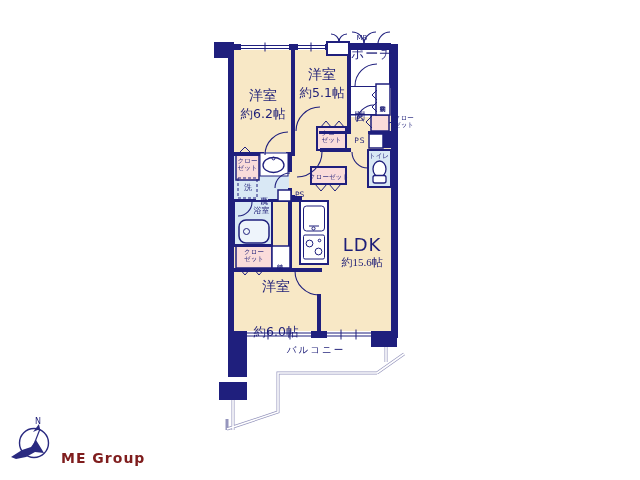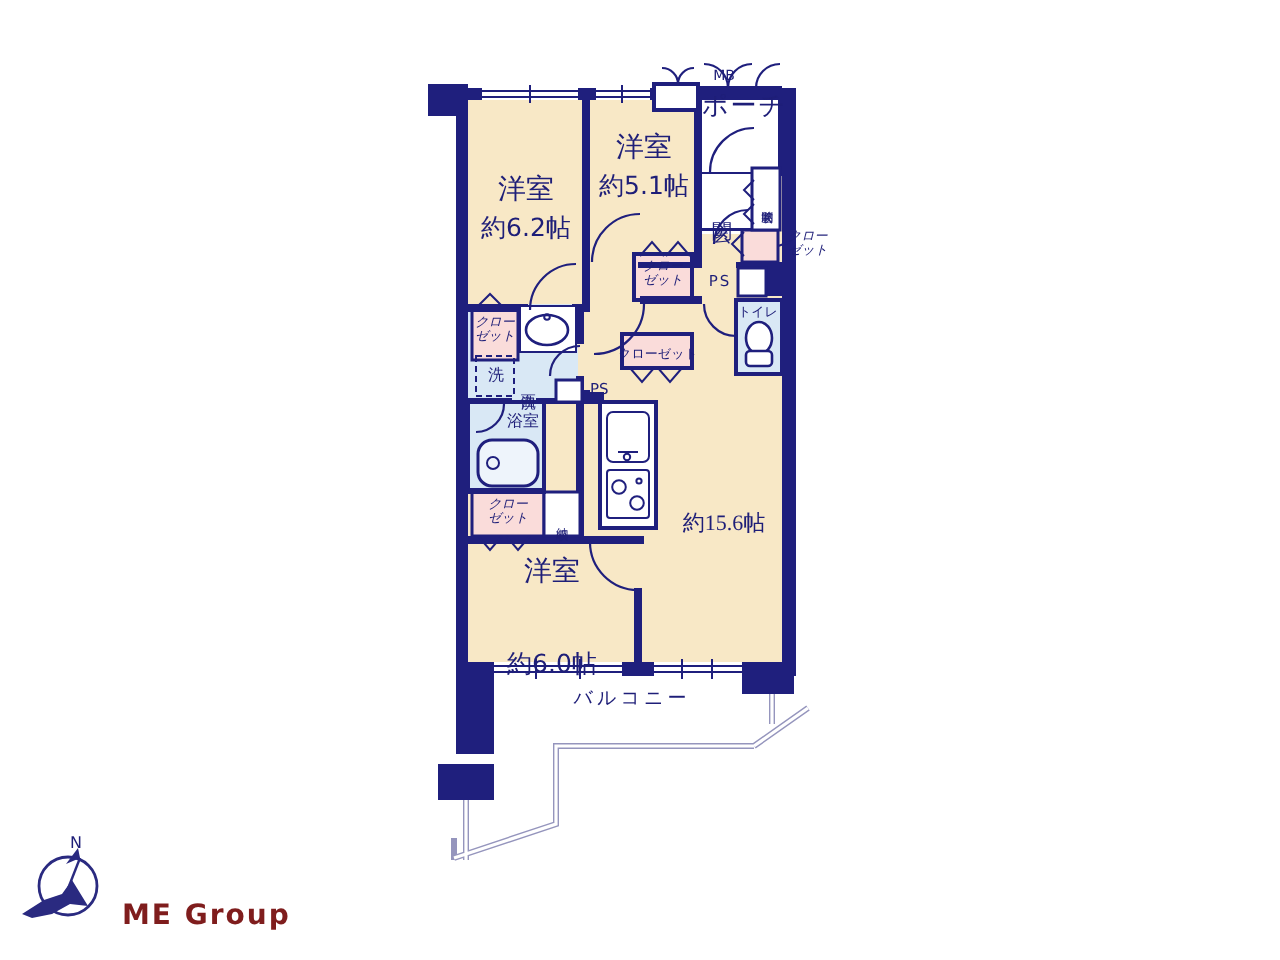--- a/index.html
+++ b/index.html
@@ -7,21 +7,21 @@
   #canvas {
     position: relative; width: 640px; height: 480px; background: #ffffff;
     font-family: "DejaVu Sans", "Liberation Sans", sans-serif;
   }
   #plan-svg { position: absolute; left: 0; top: 0; }
   .lbl {
     position: absolute; color: #1e1e78; text-align: center;
     line-height: 1.15; white-space: nowrap;
   }
   .vert { writing-mode: vertical-rl; text-orientation: upright; white-space: normal; }
-  .two-line span { display: block; font-style: italic; }
+  .two-line span { display: block; }
   .brand { color: #7f1d1d; letter-spacing: 1px; font-weight: bold; }
 </style>
 </head>
 <body>
 
 <div id="canvas">
 
   <svg id="plan-svg" width="640" height="480" viewBox="0 0 640 480">
 
     <g>
@@ -175,20 +175,21 @@
       <path d="M 40 429 L 33 432 L 39 424 Z" fill="#2a2a80"></path>
     </g>
   </svg>
 
   <div class="lbl" style="left:231px; top:87px; width:64px; font-size:14px;">洋室</div>
   <div class="lbl" style="left:226px; top:107px; width:74px; font-size:12.5px;">約6.2帖</div>
 
   <div class="lbl" style="left:291px; top:66px; width:62px; font-size:14px;">洋室</div>
   <div class="lbl" style="left:286px; top:86px; width:72px; font-size:12.5px;">約5.1帖</div>
 
+  <div class="lbl" style="left:324px; top:235px; width:76px; font-size:18px; letter-spacing:1px;">LDK</div>
   <div class="lbl" style="left:324px; top:256px; width:76px; font-size:11px;font-family:Liberation Serif, serif;">約15.6帖</div>
 
   <div class="lbl" style="left:244px; top:278px; width:64px; font-size:14px;">洋室</div>
   <div class="lbl" style="left:239px; top:297px; width:74px; font-size:12.5px;margin-top:28px;">約6.0帖</div>
 
   <div class="lbl" style="left:278px; top:345px; width:76px; font-size:9.5px; letter-spacing:2px;">バルコニー</div>
 
   <div class="lbl" style="left:351px; top:46.5px; width:37px; font-size:13px; letter-spacing:1px;">ポーチ</div>
 
   <div class="lbl" style="left:327px; top:34px; width:22px; font-size:7px;margin-left:24px;">MB</div>

